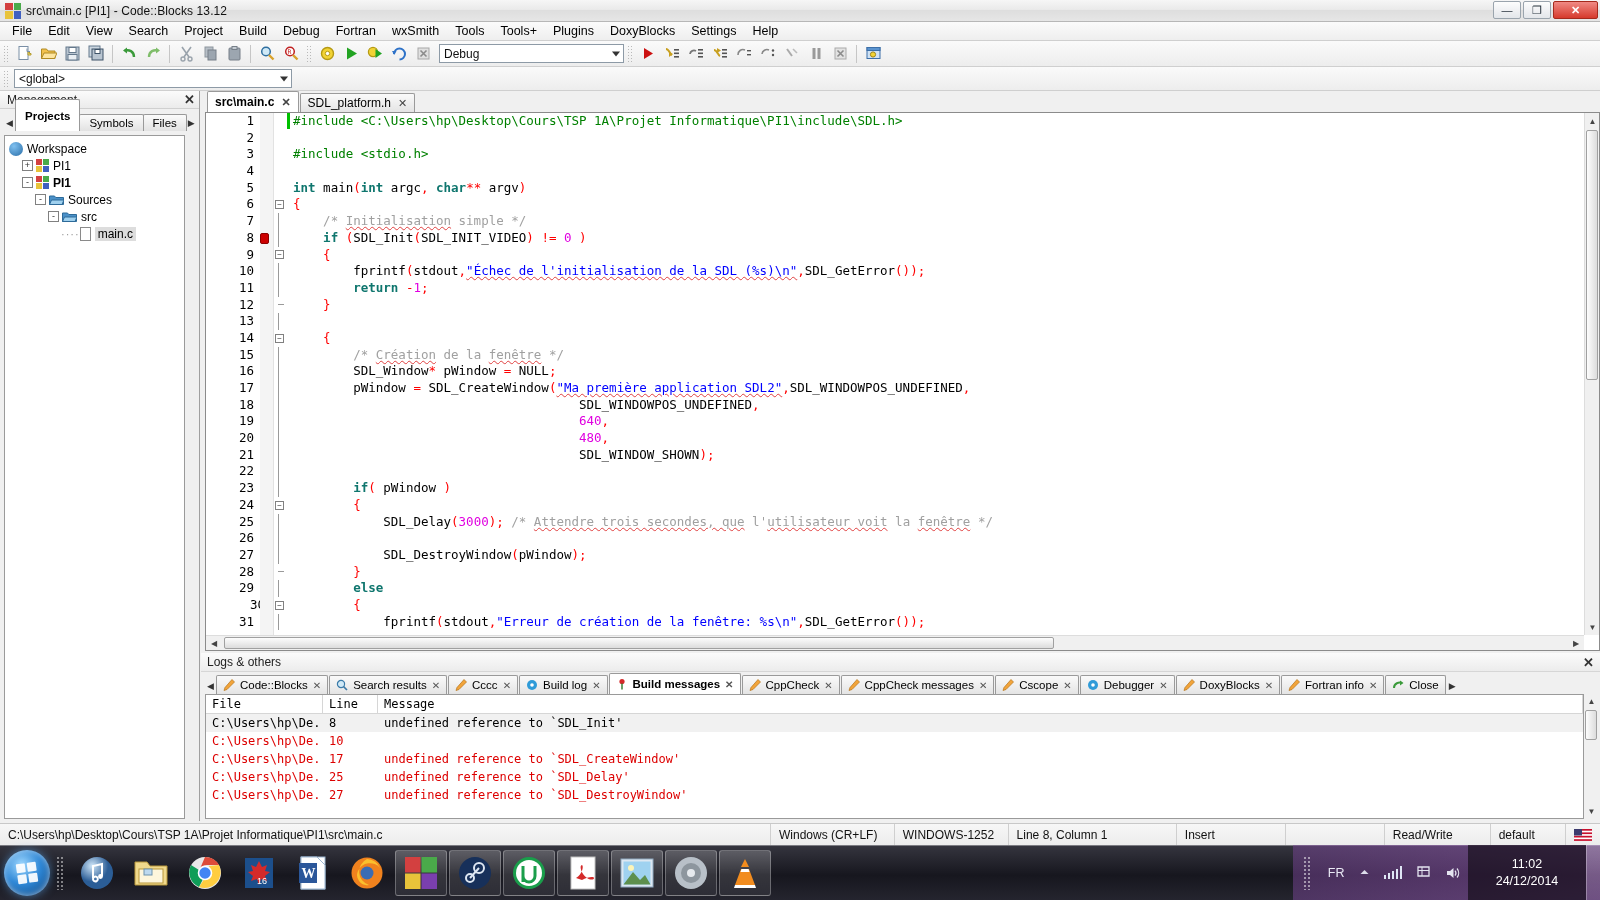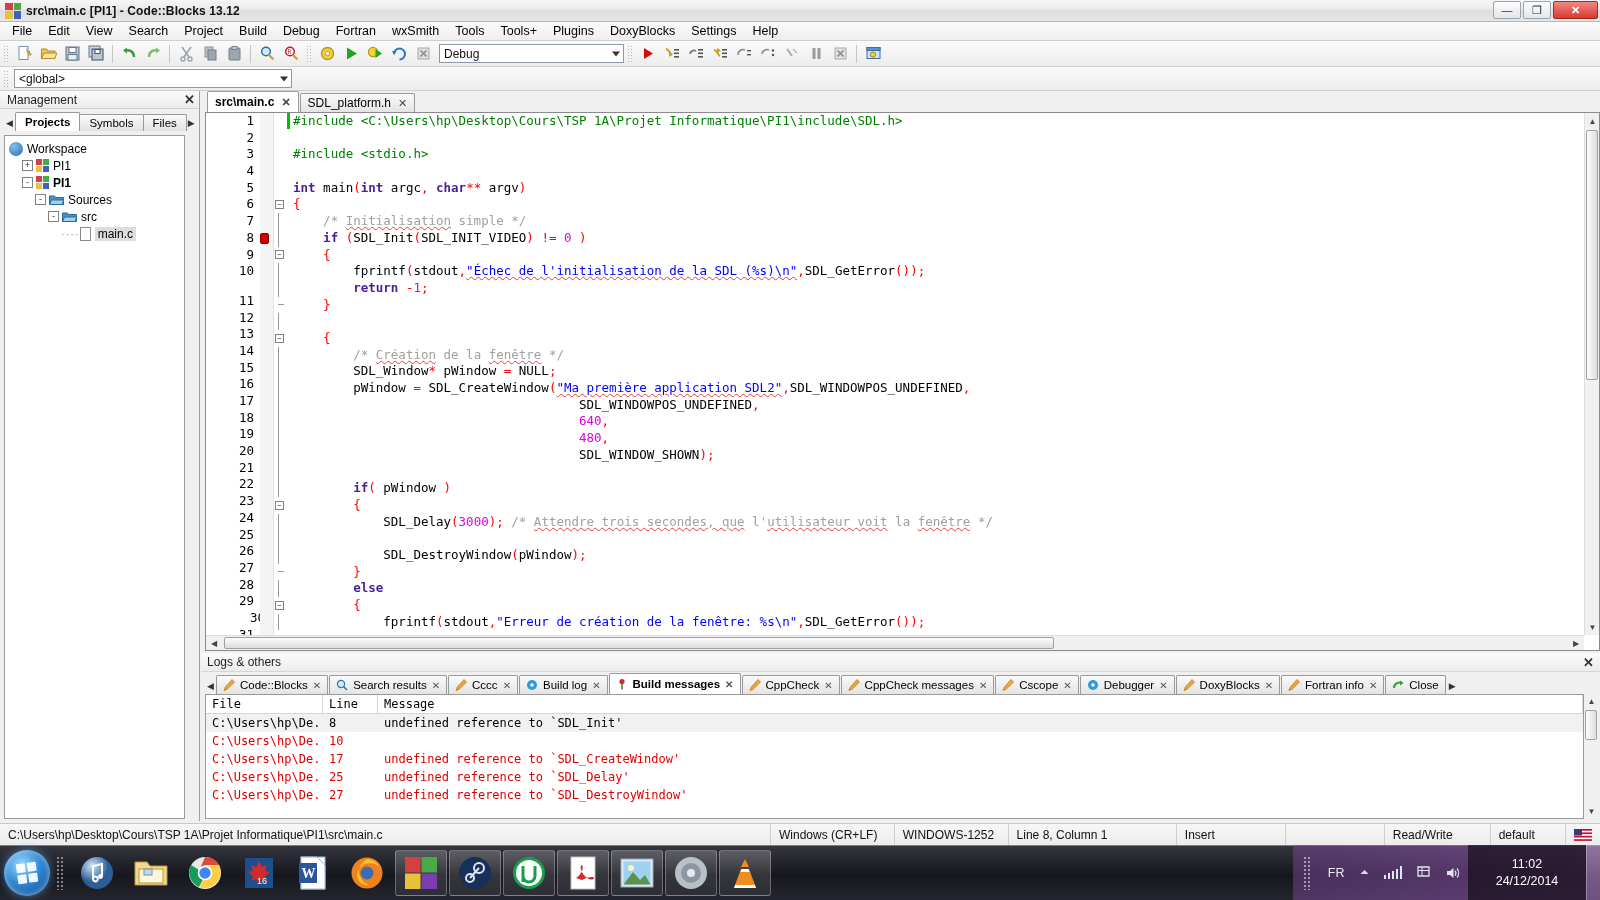--- a/index.html
+++ b/index.html
@@ -27,21 +27,21 @@
   .title-icon {
     width: 16px; height: 16px; margin-left: 5px; margin-right: 5px;
     display: grid; grid-template-columns: 1fr 1fr; grid-template-rows: 1fr 1fr;
     gap: 1px;
   }
   .title-icon i { display:block; }
   .title-icon i:nth-child(1){ background:#d34040; }
   .title-icon i:nth-child(2){ background:#4aaa4a; }
   .title-icon i:nth-child(3){ background:#e8c33a; }
   .title-icon i:nth-child(4){ background:#4060c0; }
-  .title-text { font-size: 12px; color: #111; letter-spacing: 0.1px; font-weight: bold; }
+  .title-text { font-size: 12px; color: #111; letter-spacing: 0.1px; }
   .win-buttons { position:absolute; right: 2px; top: 1px; display:flex; gap: 2px; }
   .win-btn {
     width: 28px; height: 18px; border: 1px solid #9aa4ad; border-radius: 2px;
     background: linear-gradient(to bottom,#fdfdfd,#e3e6ea);
     display:flex; align-items:center; justify-content:center;
     font-size: 11px; color: #27323c;
   }
   .win-btn.close {
     width: 45px;
     background: linear-gradient(to bottom,#f08a84,#d63a2c);
@@ -102,21 +102,21 @@
   .mgmt-tabs {
     height:19px; display:flex; align-items:flex-end; padding-left:4px; gap:0px;
     background:#f0f0f0; position:relative; margin-top:3px;
   }
   .tab-arrow { width:11px; height:17px; display:flex;align-items:center;justify-content:center; font-size:9px; color:#333;}
   .mtab {
     height:17px; padding:0 9px; display:flex;align-items:center;
     border:1px solid #999; border-bottom:none; background:linear-gradient(to bottom,#fbfbfb,#e2e2e2);
     font-size:11.5px; margin-right:-1px; border-radius:2px 2px 0 0;
   }
-  .mtab.active { background:#fff; font-weight:bold; height:19px; }
+  .mtab.active { background:#fff; font-weight:bold; height:32px; }
   .tree {
     position:absolute; left:4px; right:14px; top:44px; bottom:2px;
     background:#fff; border:1px solid #9a9a9a; padding:4px 2px; overflow:hidden;
     font-size:12px;
   }
   .tnode { display:flex; align-items:center; height:17px; white-space:nowrap; }
   .tnode .pm { width:11px;height:11px;border:1px solid #808080;background:#fff;
     display:flex;align-items:center;justify-content:center;font-size:9px;line-height:9px;color:#333;margin-right:3px;}
   .cb-icon {
     width:13px;height:13px;margin-right:4px;display:grid;
@@ -153,21 +153,21 @@
   }
   .gutter-mark { position:absolute; left:54px; top:0; width:14px; bottom:0; background:#f4f4f4; border-right:1px solid #e2e2e2;}
   .gutter-fold { position:absolute; left:68px; top:0; width:18px; bottom:0; background:#fff; }
   .code-text {
     position:absolute; left:86px; top:0; right:0; bottom:0;
     font-family:"DejaVu Sans Mono","Liberation Mono",monospace; font-size:12.5px;
     white-space:pre; color:#000;
   }
   .ln { height:16.7px; line-height:16.7px; padding-right:4px; }
   .code-text .ln { padding-left:1px; }
-  .kw   { color:#4c1d95; font-weight:bold; }
+  .kw   { color:#0f766e; font-weight:bold; }
   .pre  { color:#008000; }
   .str  { color:#0000ff; }
   .num  { color:#e000e0; }
   .cmt  { color:#a0a0a0; }
   .op   { color:#ff0000; }
   .plain{ color:#000; }
   .sq   { text-decoration: underline; text-decoration-style: wavy; text-decoration-color:#e04040; text-decoration-thickness:1px;}
   .fold-box { width:9px;height:9px;border:1px solid #808080;background:#fff;color:#333;
     font-size:8px;line-height:7px;text-align:center;display:inline-block;}
   .fold-line { width:1px; background:#9a9a9a; height:16.7px; margin-left:4px; }
@@ -585,21 +585,21 @@
             <div class="ln" style="padding-right: 6px;">1</div>
             <div class="ln" style="padding-right: 6px;">2</div>
             <div class="ln" style="padding-right: 6px;">3</div>
             <div class="ln" style="padding-right: 6px;">4</div>
             <div class="ln" style="padding-right: 6px;">5</div>
             <div class="ln" style="padding-right: 6px;">6</div>
             <div class="ln" style="padding-right: 6px;">7</div>
             <div class="ln" style="padding-right: 6px;">8</div>
             <div class="ln" style="padding-right: 6px;">9</div>
             <div class="ln" style="padding-right: 6px;">10</div>
-            <div class="ln" style="padding-right: 6px; margin-top: 13px;">11</div>
+            <div class="ln" style="padding-right: 6px;">11</div>
             <div class="ln" style="padding-right: 6px;">12</div>
             <div class="ln" style="padding-right: 6px;">13</div>
             <div class="ln" style="padding-right: 6px;">14</div>
             <div class="ln" style="padding-right: 6px;">15</div>
             <div class="ln" style="padding-right: 6px;">16</div>
             <div class="ln" style="padding-right: 6px;">17</div>
             <div class="ln" style="padding-right: 6px;">18</div>
             <div class="ln" style="padding-right: 6px;">19</div>
             <div class="ln" style="padding-right: 6px;">20</div>
             <div class="ln" style="padding-right: 6px;">21</div>

